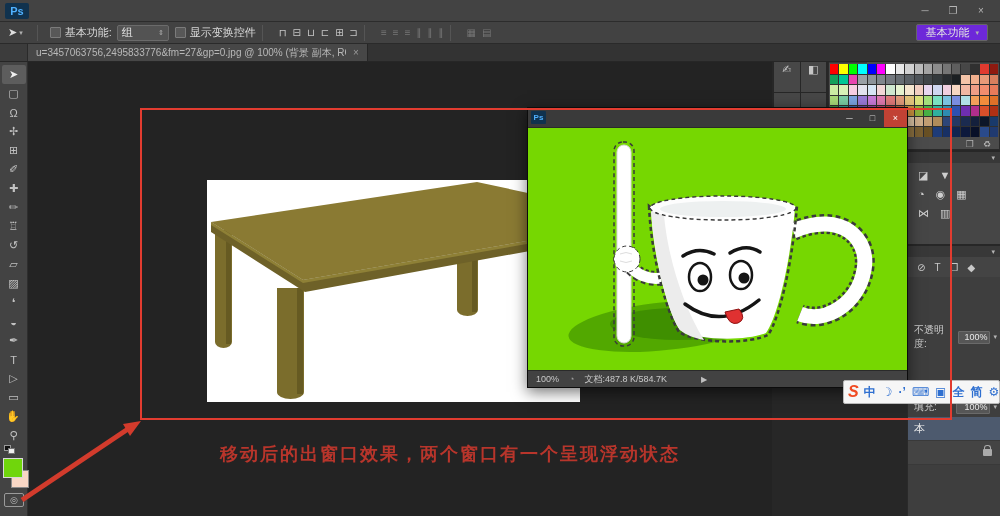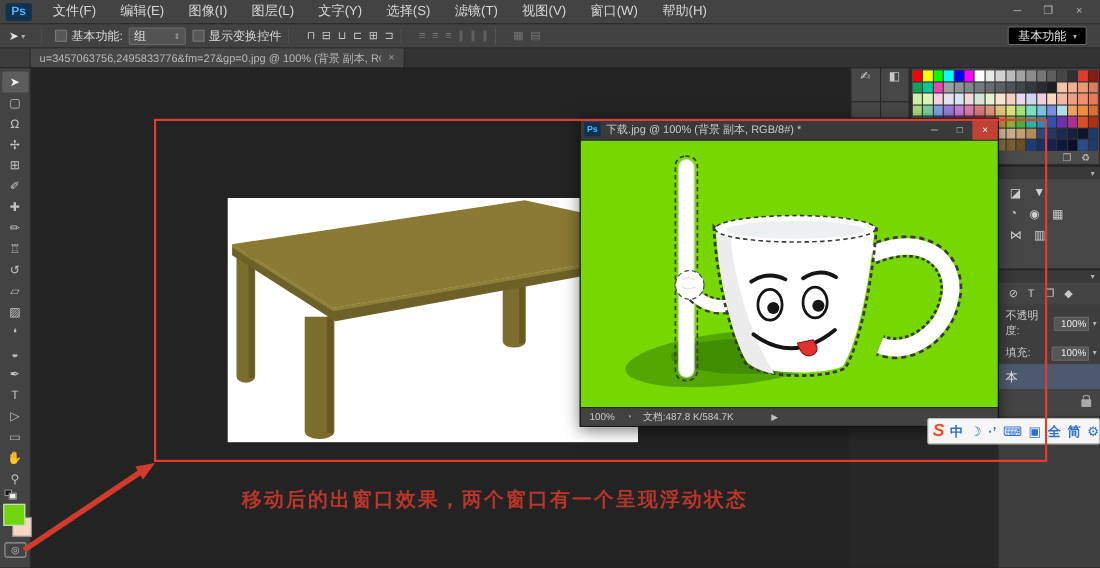--- a/index.html
+++ b/index.html
@@ -18,21 +18,21 @@
   #optionsbar{left:0;top:22px;width:1000px;height:22px;background:#424242;border-bottom:1px solid #2a2a2a;
     display:flex;align-items:center;z-index:20;font-size:11px;color:#d8d8d8;}
   .toolbadge{display:flex;align-items:center;gap:2px;padding:0 8px;color:#e0e0e0;font-size:11px;}
   .tiny{font-size:7px;color:#b0b0b0;}
   .sep{width:1px;height:16px;background:#2e2e2e;border-right:1px solid #555;margin:0 6px;}
   .cb{width:11px;height:11px;background:#585858;border:1px solid #7b7b7b;margin:0 4px 0 6px;border-radius:1px;}
   .optselect{display:flex;align-items:center;justify-content:space-between;width:52px;height:16px;background:#535353;
     border:1px solid #6b6b6b;border-radius:2px;margin-left:5px;padding:0 4px;font-size:11px;color:#e5e5e5;}
   .icongroup{display:flex;gap:6px;margin-left:10px;font-size:10px;color:#c7c7c7;}
   .icongroup.dim{color:#767676;}
-  .wsbtn{margin-left:auto;margin-right:12px;height:17px;background:#000000;border:1px solid #666;border-radius:2px;
+  .wsbtn{margin-left:auto;margin-right:12px;height:17px;background:#6d28d9;border:1px solid #666;border-radius:2px;
     display:flex;align-items:center;gap:6px;padding:0 8px;font-size:11px;color:#e2e2e2;}
   #tabbar{left:0;top:44px;width:1000px;height:18px;background:#333333;border-bottom:1px solid #262626;z-index:20;display:flex;}
   .tabcorner{width:28px;height:100%;background:#3c3c3c;border-right:1px solid #2a2a2a;}
   .doctab{display:flex;align-items:center;background:#474747;height:100%;padding:0 8px;max-width:345px;border-right:1px solid #262626;}
   .doctab .t{font-size:10px;color:#b8b8b8;white-space:nowrap;overflow:hidden;text-overflow:clip;max-width:310px;}
   .doctab .x{font-size:10px;color:#999;margin-left:7px;}
   
   #toolbar{left:0;top:62px;width:28px;height:454px;background:#434343;border-right:1px solid #2e2e2e;z-index:20;
     display:flex;flex-direction:column;align-items:center;padding-top:3px;}
   .tool{width:24px;height:19px;display:flex;align-items:center;justify-content:center;color:#c2c2c2;font-size:11px;border-radius:2px;}
@@ -60,21 +60,21 @@
     grid-auto-rows:1fr;gap:1px;background:#303030;z-index:12;}
   .sw{width:100%;height:100%;}
   #swfoot{left:829px;top:138px;width:170px;height:11px;display:flex;justify-content:flex-end;gap:9px;
     padding-right:8px;color:#b2b2b2;font-size:9px;z-index:12;align-items:center;}
   #adjpanel{left:907px;top:152px;width:93px;height:92px;background:#464646;border-left:1px solid #2a2a2a;z-index:11;}
   .phead{height:11px;background:#383838;display:flex;align-items:center;justify-content:flex-end;
     padding-right:5px;color:#b5b5b5;font-size:7px;}
   .adjrow{display:flex;gap:11px;padding:6px 0 0 10px;color:#cecece;font-size:11px;}
   #layerspanel{left:907px;top:246px;width:93px;height:270px;background:#3e3e3e;border-left:1px solid #2a2a2a;z-index:11;}
   .filtrow{display:flex;gap:9px;padding:5px 0 4px 9px;color:#c8c8c8;font-size:10px;background:#444;}
-  .oprow{display:flex;align-items:center;gap:3px;padding:3px 3px 3px 6px;font-size:10px;color:#cccccc;}
+  .oprow{display:flex;align-items:center;gap:3px;padding:3px 3px 3px 6px;font-size:10px;color:#cccccc;margin-top:43px;}
   .valbox{margin-left:auto;width:34px;height:13px;background:#565656;border:1px solid #6a6a6a;color:#e8e8e8;
     font-size:9px;display:flex;align-items:center;justify-content:flex-end;padding:0 2px;border-radius:1px;}
   .valarrow{font-size:7px;color:#b5b5b5;}
   .layerrow{height:24px;display:flex;align-items:center;padding:0 8px 0 6px;font-size:11px;color:#e8e8e8;background:#444;border-bottom:1px solid #393939;}
   .layerrow.selected{background:var(--selected_layer);}
   .lock{width:9px;height:7px;background:#aaa;border-radius:1px;position:relative;margin-left:auto;}
   .lock::before{content:'';position:absolute;top:-4px;left:1px;width:5px;height:4px;border:1.5px solid #aaa;
     border-bottom:none;border-radius:3px 3px 0 0;}
   
   #floatwin{left:527px;top:107px;width:381px;height:281px;background:#3b3b3b;border:1px solid #0c0c0c;
@@ -101,33 +101,20 @@
   .caption{left:150px;top:442px;width:600px;text-align:center;font-size:18px;font-weight:bold;letter-spacing:2px;
     color:var(--annotation_red);z-index:60;}
   #arrowsvg{left:8px;top:398px;z-index:60;pointer-events:none;}
   svg{display:block;}
 </style>
 </head>
 <body>
 
 <div id="menubar" class="abs">
   <div class="pslogo">Ps</div>
-  <div class="menuitems">
-
-  <span class="mi">文件(F)</span>
-      <span class="mi">编辑(E)</span>
-      <span class="mi">图像(I)</span>
-      <span class="mi">图层(L)</span>
-      <span class="mi">文字(Y)</span>
-      <span class="mi">选择(S)</span>
-      <span class="mi">滤镜(T)</span>
-      <span class="mi">视图(V)</span>
-      <span class="mi">窗口(W)</span>
-      <span class="mi">帮助(H)</span>
-    </div>
   <div class="winctl">
     <span class="winbtn">─</span>
     <span class="winbtn">❐</span>
     <span class="winbtn">×</span>
   </div>
 </div>
 
 <div id="optionsbar" class="abs">
   <span class="toolbadge">
     <span>➤</span>
@@ -481,21 +468,20 @@
     <span>本</span>
   </div>
   <div class="layerrow">
     <span class="lock"></span>
   </div>
 </div>
 
 <div id="floatwin" class="abs">
   <div class="fwtitle">
     <span class="fwbadge">Ps</span>
-    <span class="fwtext">下载.jpg @ 100% (背景 副本, RGB/8#) *</span>
     <span class="fwbtns">
       <span class="fwbtn">─</span>
       <span class="fwbtn">□</span>
       <span class="fwbtn close">×</span>
     </span>
   </div>
   <div class="fwcontent">
     <svg viewBox="0 0 381 242" width="381" height="242">
       <ellipse cx="138" cy="198" rx="98" ry="24" fill="var(--shadow_green)" opacity="0.65" transform="rotate(-6 138 198)"></ellipse>
       <ellipse cx="150" cy="196" rx="68" ry="16" fill="var(--shadow_green)"></ellipse>

